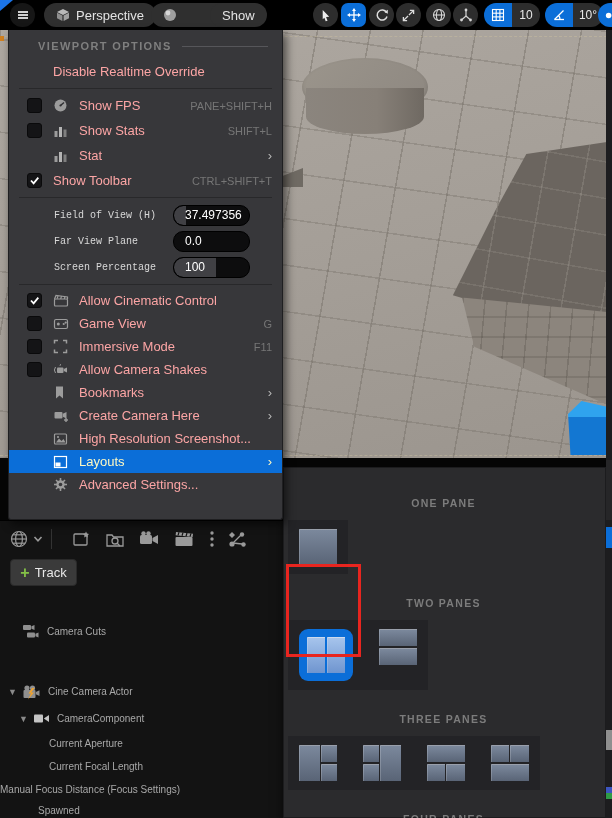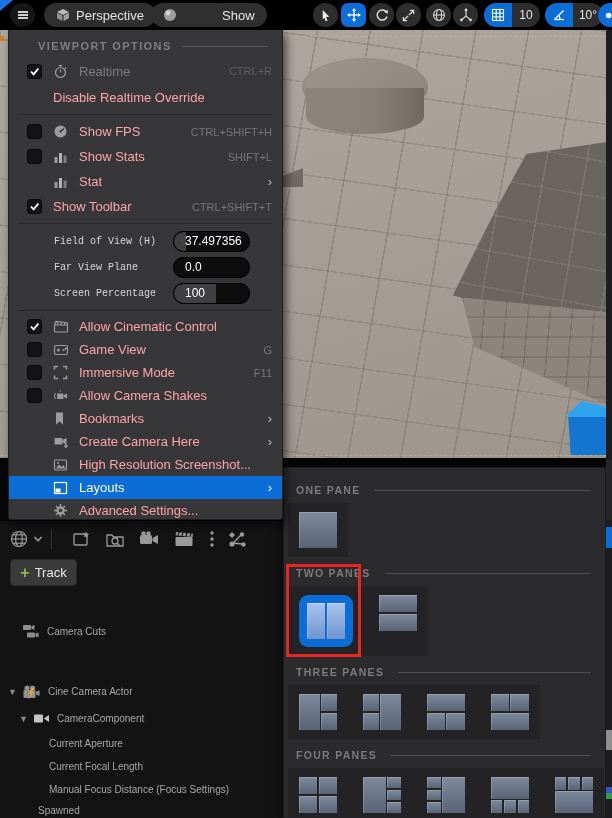--- a/index.html
+++ b/index.html
@@ -67,21 +67,21 @@
   .mdiv{height:1px;background:#28282a;margin:4px 10px;}
   .frow{display:flex;align-items:center;height:26px;padding-left:45px;}
   .flabel{font-size:10px;color:#d8d8d8;width:119px;flex:none;white-space:nowrap;font-family:Liberation Mono, monospace;}
   .finput{position:relative;width:77px;height:21px;background:#0d0d0e;border-radius:10px;overflow:hidden;display:flex;align-items:center;border:1px solid #000;}
   .ffill{position:absolute;left:0;top:0;bottom:0;background:#404044;border-radius:10px 0 0 10px;}
   .fval{position:relative;padding-left:11px;font-size:12px;color:#fff;white-space:nowrap;}
 
   
   #submenu{position:absolute;left:283px;top:467px;width:323px;height:351px;background:#2b2b2d;z-index:39;
     border:1px solid #1c1c1e;box-shadow:0 4px 10px rgba(0,0,0,.6);padding-top:10px;}
-  .shead{display:flex;align-items:center;gap:14px;padding:0 14px 0 12px;height:20px;margin-top:2px;}
+  .shead{display:flex;align-items:center;gap:14px;padding:0 14px 0 12px;height:20px;margin-top:19px;flex-direction:column;}
   .shead span{font-size:10.5px;font-weight:bold;letter-spacing:1.3px;color:#7c7c7c;white-space:nowrap;}
   .shead i{flex:1;height:1px;background:#505054;}
   .strip{display:inline-flex;gap:26px;background:#232326;padding:9px 11px;margin:3px 0 4px 4px;}
   .pane-btn{width:38px;height:36px;position:relative;flex:none;}
   .pane-btn.selected{width:54px;height:52px;background:#0b6ed8;border-radius:9px;padding:8px;}
   .pane-icon{position:relative;width:38px;height:36px;}
   .pane-btn.selected .pane-icon{width:38px;height:36px;}
   .pane{position:absolute;background:linear-gradient(180deg,#7b889c,#58637569);background:linear-gradient(180deg,#7b889c,#596476);border-top:1px solid rgba(255,255,255,.38);border-left:1px solid rgba(255,255,255,.18);}
   .pane-btn.selected .pane{background:linear-gradient(180deg,#a6c4ec,#6f95cf);border-top:1px solid rgba(255,255,255,.65);}
 
@@ -250,64 +250,40 @@
     </div>
     <div class="corner-accent"></div>
   </div>
 
   <div id="menu">
     <div class="mhead">
       <span>VIEWPORT OPTIONS</span>
         <i></i>
     </div>
     <div id="menu-body">
-        <div class="row  disabled">
-          <span class="chkcell">
-            <span class="chk">
-              <svg width="11" height="11" viewBox="0 0 11 11">
-                <path d="M2 5.5 l2.6 2.8 L9.3 2.6" stroke="#fff" stroke-width="1.8" fill="none"></path>
-              </svg>
-            </span>
-          </span>
-          <span class="micell">
-            <span class="mi">
-              <svg width="15" height="15" viewBox="0 0 15 15">
-                <g fill="none" stroke="#9c9c9c" stroke-width="1.2">
-                  <circle cx="7.5" cy="8.5" r="5"></circle>
-                  <line x1="7.5" y1="8.5" x2="7.5" y2="5.5"></line>
-                  <line x1="5.8" y1="1.5" x2="9.2" y2="1.5"></line>
-                  <line x1="7.5" y1="1.5" x2="7.5" y2="3.4"></line>
-                  <line x1="12" y1="3.5" x2="13" y2="4.5"></line>
-                </g>
-              </svg>
-            </span>
-          </span>
-          <span class="lbl">Realtime</span>
-          <span class="sc">CTRL+R</span>
-        </div>
         <div class="row ">
           <span class="chkcell"></span>
           <span class="lbl">Disable Realtime Override</span>
         </div>
         <div class="mdiv"></div>
         <div class="row row-s">
           <span class="chkcell">
             <span class="chk"></span>
           </span>
           <span class="micell">
             <span class="mi">
               <svg width="15" height="15" viewBox="0 0 15 15">
                 <circle cx="7.5" cy="7.5" r="6" fill="#9c9c9c"></circle>
                 <path d="M7.5 7.5 L11 4.5" stroke="#2f2f32" stroke-width="1.4"></path>
                 <circle cx="7.5" cy="7.5" r="1.1" fill="#2f2f32"></circle>
               </svg>
             </span>
           </span>
           <span class="lbl">Show FPS</span>
-          <span class="sc">CTRL+SHIFT+H</span>
+          <span class="sc">PANE+SHIFT+H</span>
         </div>
         <div class="row row-s">
           <span class="chkcell">
             <span class="chk"></span>
           </span>
           <span class="micell">
             <span class="mi">
               <svg width="15" height="15" viewBox="0 0 15 15">
                 <g fill="#9c9c9c">
                   <rect x="1.5" y="8" width="3" height="6"></rect>
@@ -762,21 +738,21 @@
             </span>
           </span>
           <span class="tlbl">CameraComponent</span>
         </div>
         <div class="trow" style="top: 211px; padding-left: 49px;">
           <span class="tlbl">Current Aperture</span>
         </div>
         <div class="trow" style="top: 234px; padding-left: 49px;">
           <span class="tlbl">Current Focal Length</span>
         </div>
-        <div class="trow" style="top: 257px; padding-left: 49px;">
+        <div class="trow" style="top: 257px; ">
           <span class="tlbl">Manual Focus Distance (Focus Settings)</span>
         </div>
         <div class="trow" style="top: 278px; padding-left: 38px;">
           <span class="tlbl">Spawned</span>
         </div>
       </div>
   </div>
 
   <div id="annotation"></div>
 

